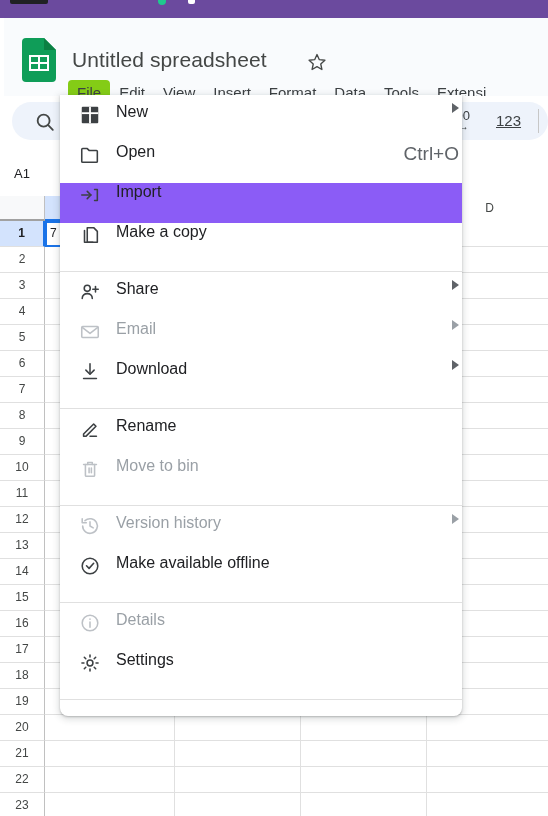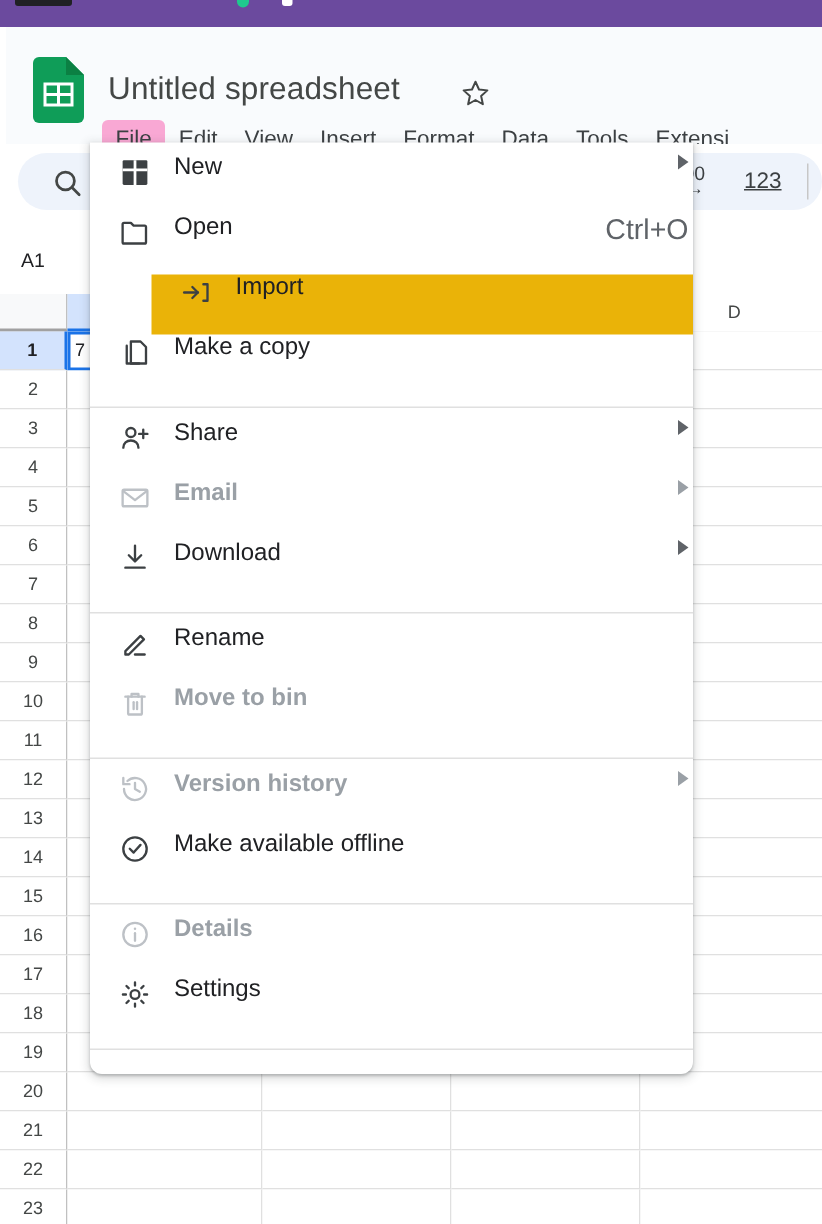--- a/index.html
+++ b/index.html
@@ -85,21 +85,21 @@
   }
   .menu-bar-item {
     font-size: 15px;
     color: #3c4043;
     padding: 4px 9px;
     border-radius: 4px;
     line-height: 18px;
     cursor: default;
   }
   .menu-bar-item.active {
-    background: #f9a8d4;
+    background: #84cc16;
   }
 
   
   #toolbar {
     position: absolute;
     left: 0; top: 96px;
     width: 548px;
     height: 58px;
     background: #ffffff;
   }
@@ -268,21 +268,21 @@
   }
   .menu-item {
     position: relative;
     height: 40px;
     display: flex;
     align-items: flex-start;
     padding: 0 3px 0 18px;
     box-sizing: border-box;
     cursor: default;
   }
-  .menu-item.highlight { background: #eab308; margin-left: 41px; }
+  .menu-item.highlight { background: #8b5cf6; }
   .menu-item .mi-icon {
     width: 24px;
     height: 24px;
     flex: 0 0 24px;
     display: flex;
     align-items: center;
     justify-content: center;
     color: #3c4043;
     margin-right: 14px;
   }
@@ -298,21 +298,21 @@
     margin-left: 12px;
     white-space: nowrap;
   }
   .menu-item .mi-arrow {
     margin-left: 12px;
     width: 0; height: 0;
     border-left: 7px solid #5f6368;
     border-top: 5px solid transparent;
     border-bottom: 5px solid transparent;
   }
-  .menu-item.disabled .mi-label { color: #9aa0a6; font-weight: bold; }
+  .menu-item.disabled .mi-label { color: #9aa0a6; }
   .menu-item.disabled .mi-icon { color: #bdc1c6; }
   .menu-item.disabled .mi-arrow { border-left-color: #9aa0a6; }
   .menu-sep {
     height: 1px;
     background: #e0e0e0;
     margin: 8px 0;
   }
   svg { display: block; }
 </style>
 </head>

